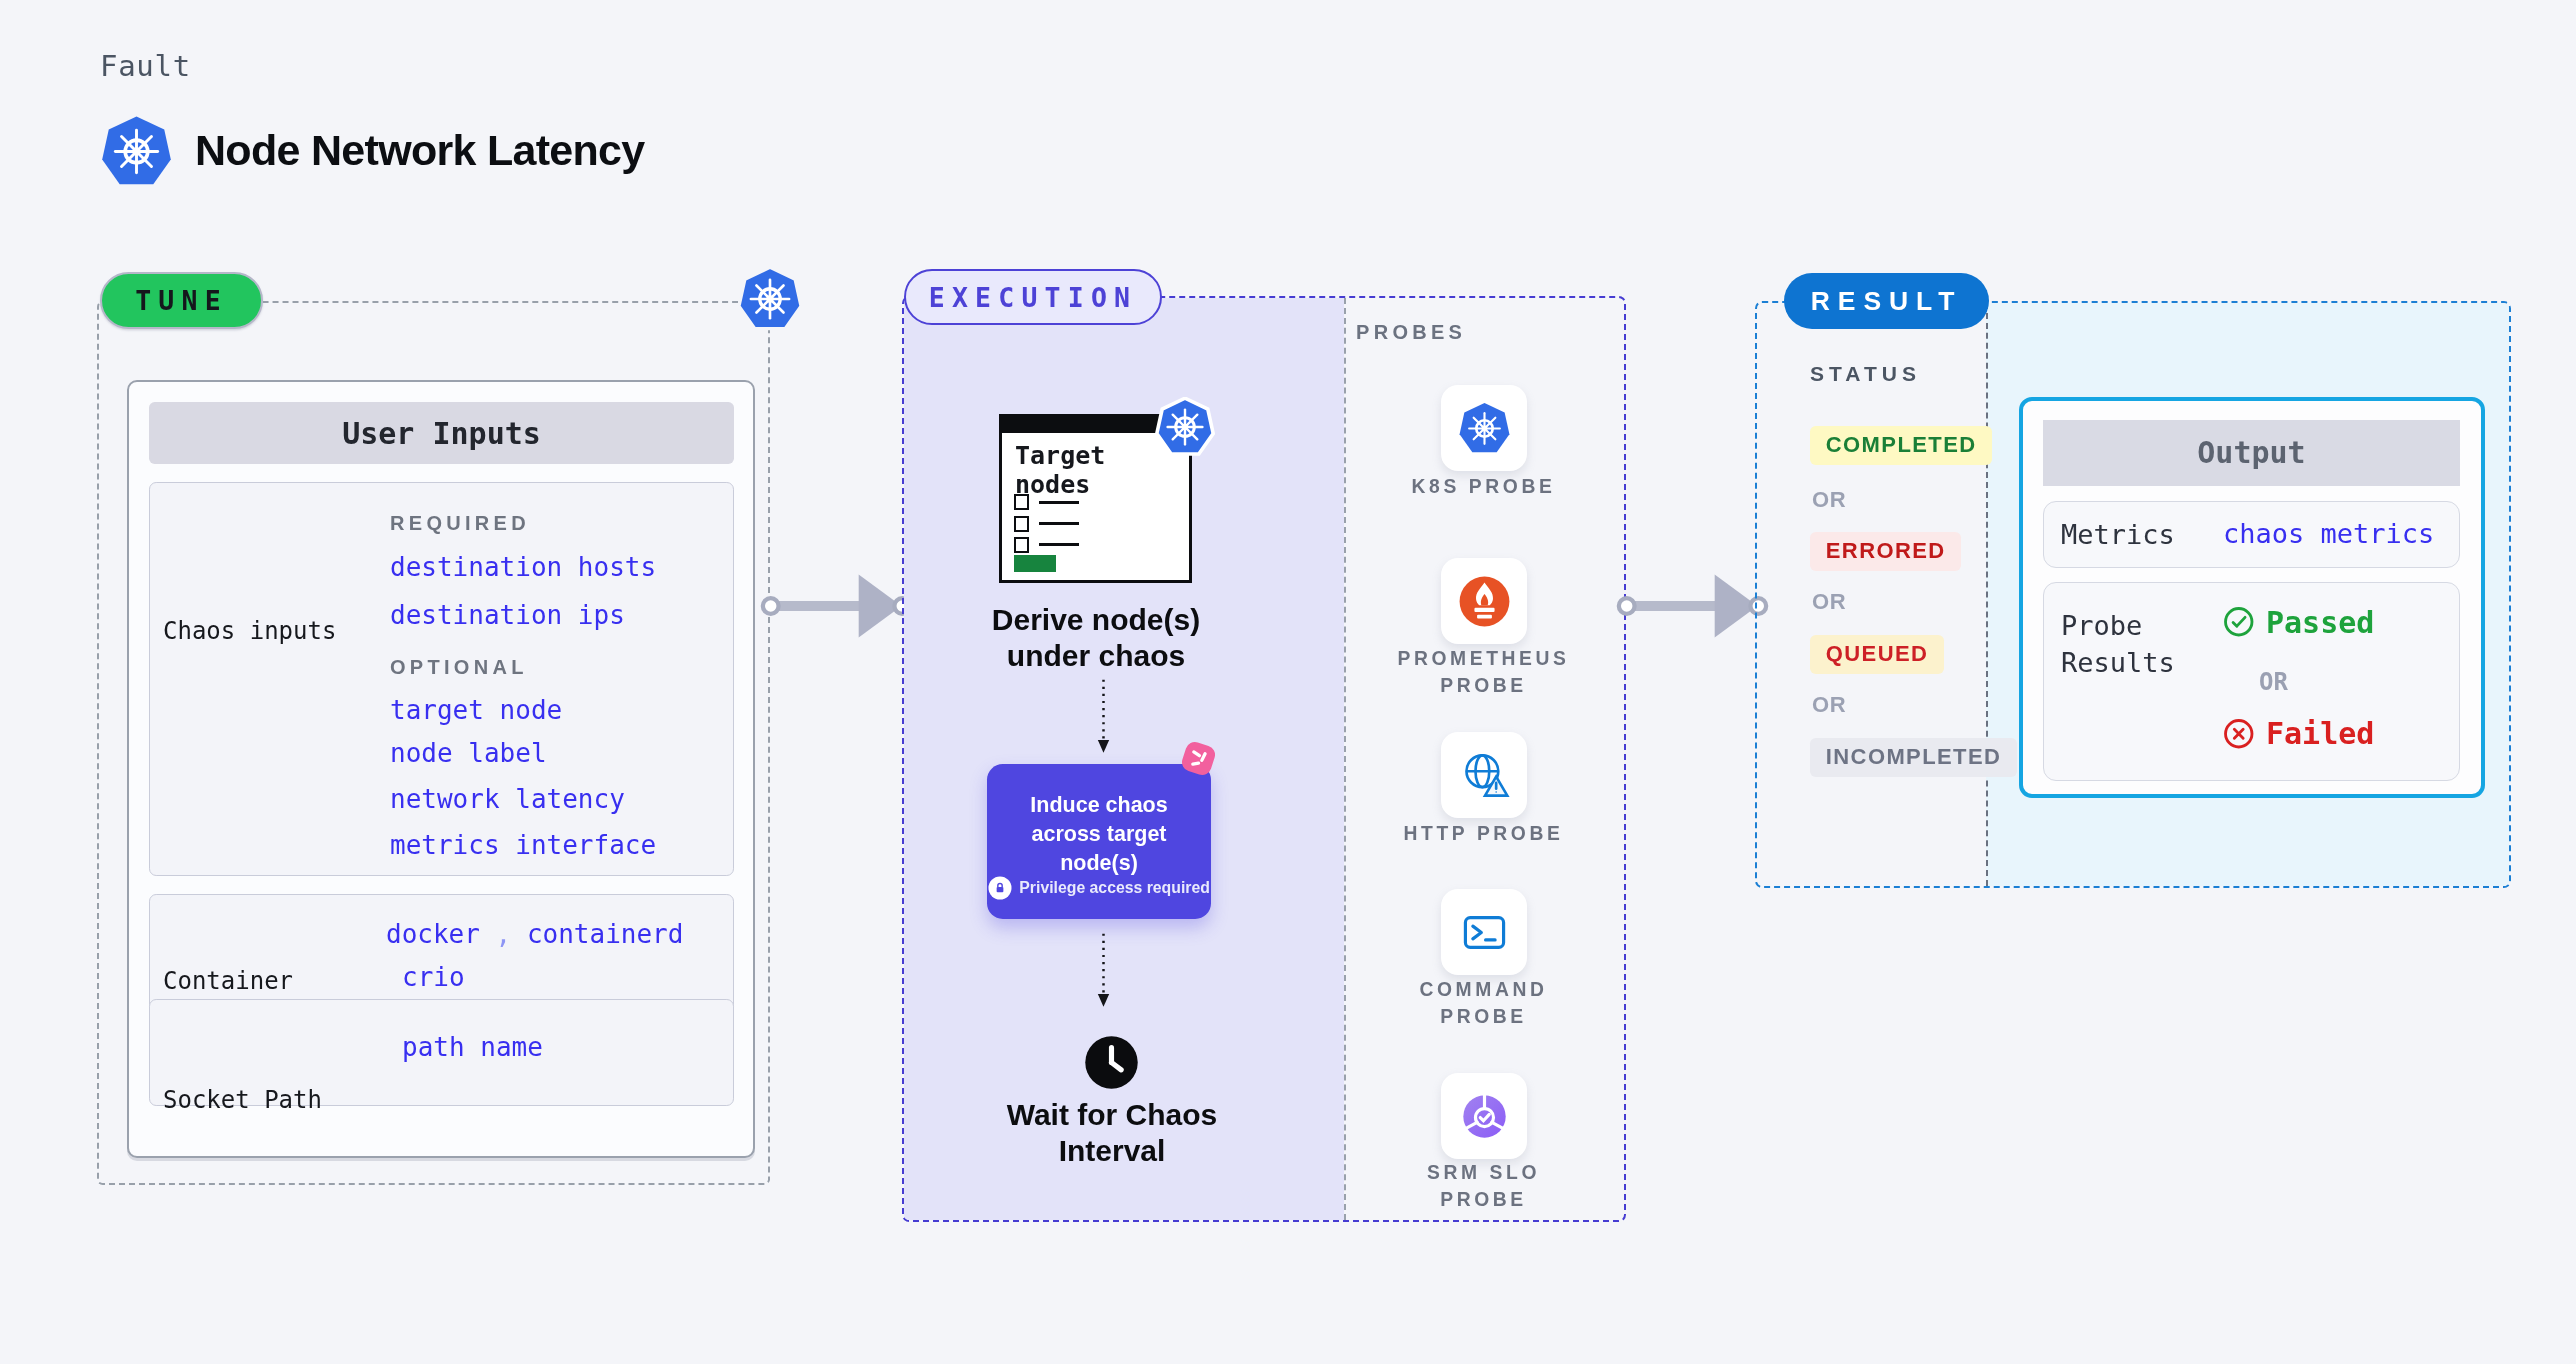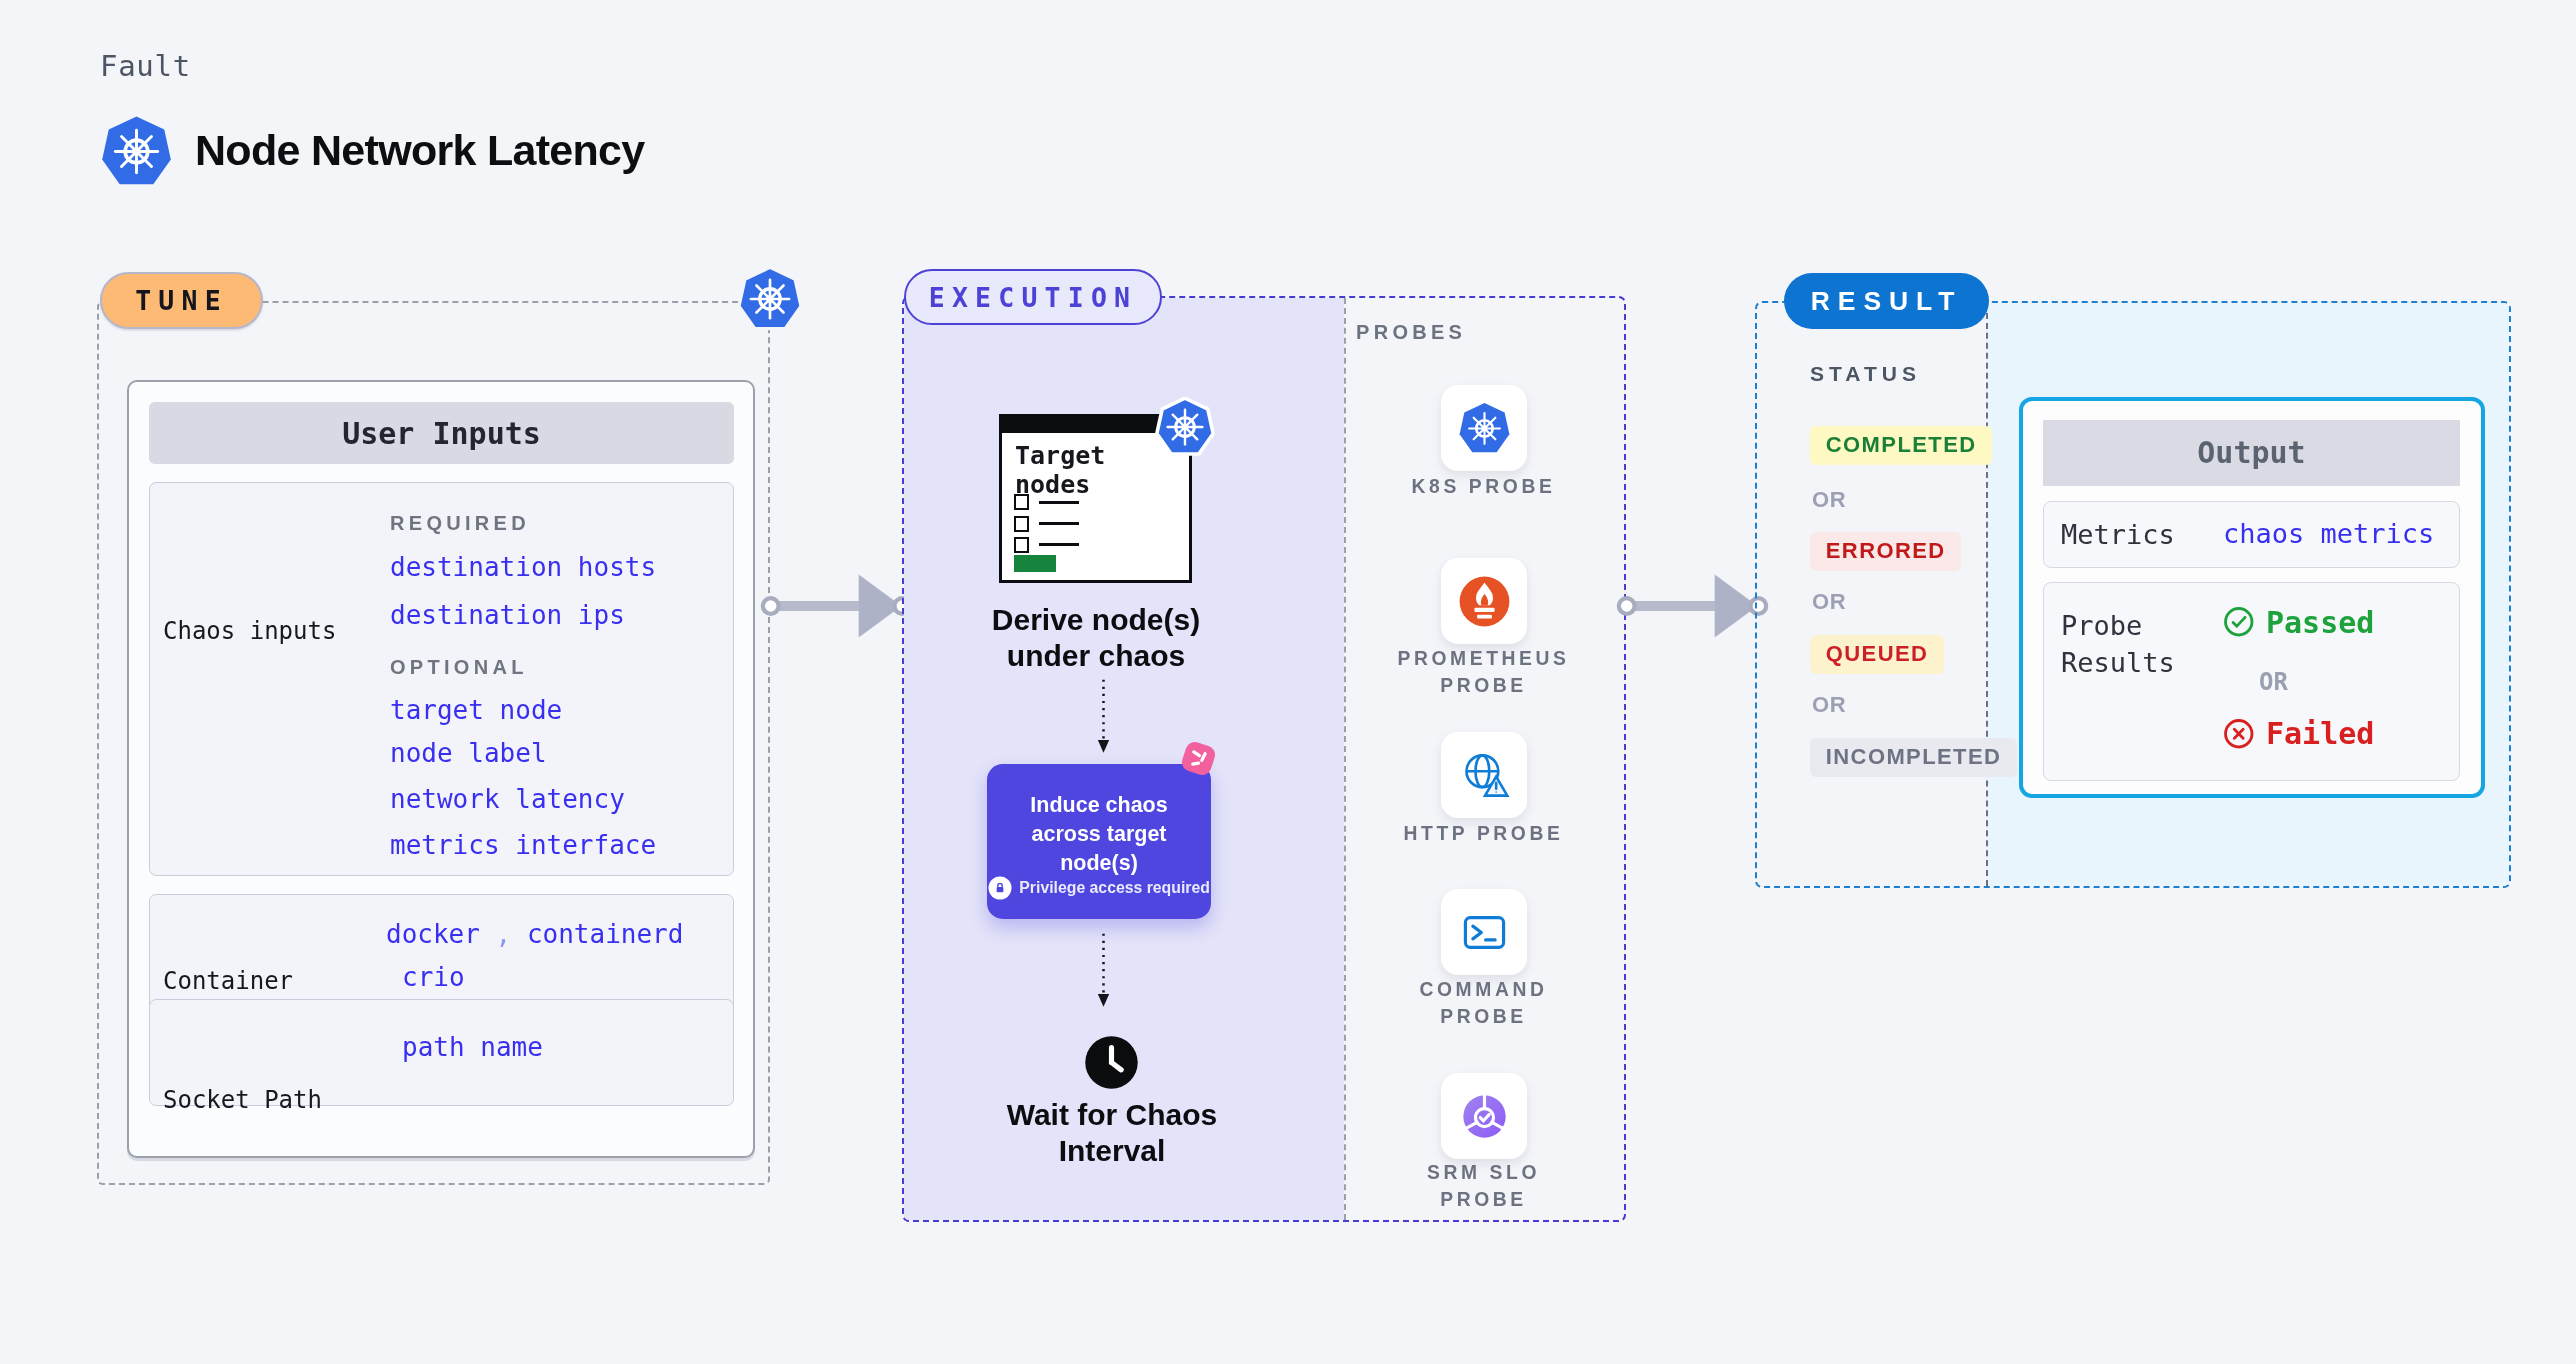--- a/index.html
+++ b/index.html
@@ -20,21 +20,21 @@
   .tune-rect { left:97px; top:301px; width:673px; height:884px; border:2.1px dashed #98A0AA; border-radius:5.7px; }
   .exec-rect { left:902px; top:296px; width:724px; height:926px; border:2.9px dashed #463CD2; border-radius:7.2px; overflow:hidden; }
   .exec-lavender { position:absolute; left:0; top:0; bottom:0; width:440px; background:#E3E3F9; }
   .exec-divider { position:absolute; left:440px; top:0; bottom:0; width:0; border-left:2.1px dashed #99A1AB; }
   .result-rect { left:1755px; top:301px; width:756px; height:587px; border:2.9px dashed #1B7FD4; border-radius:7.2px; overflow:hidden; }
   .result-lightblue { position:absolute; left:229px; top:0; bottom:0; right:0; background:#E8F5FC; }
   .result-divider { position:absolute; left:229px; top:0; bottom:0; width:0; border-left:2.1px dashed #6A7180; }
 
   
   .pill { display:flex; align-items:center; justify-content:center; border-radius:31.5px; font-weight:bold; }
-  .tune-badge { left:100px; top:272px; width:163px; height:57px; background:#fdba74; border:2.9px solid #B5B7C9;
+  .tune-badge { left:100px; top:272px; width:163px; height:57px; background:#22c55e; border:2.9px solid #B5B7C9;
                 font-size:26.5px; letter-spacing:7.2px; color:#15171C; box-shadow:0 1.4px 2.1px rgba(150,155,175,.35); }
   .exec-badge { left:904px; top:269px; width:258px; height:56px; background:#E9E9FC; border:2.9px solid #4D42D6;
                 font-size:26.5px; letter-spacing:7.2px; color:#4D42D6; }
   .result-badge { left:1784px; top:273px; width:205px; height:56px; background:#0E74D1; border:none;
                   font-size:26.5px; letter-spacing:7.9px; color:#FFFFFF; }
 
   
   .user-inputs { left:127px; top:380px; width:628px; height:778px; background:#FBFCFE; border:2.9px solid #9AA1AD;
                  border-radius:10px; box-shadow:0 2.9px 0 rgba(160,165,180,.35); }
   .ui-header { position:absolute; left:20px; top:20px; width:585px; height:62px; background:#D9D9E3; border-radius:5.7px;
@@ -77,21 +77,21 @@
   .b-completed { background:#fef9c3; color:#1A7F37; }
   .b-errored { background:#FBE9E9; color:#C01A1A; }
   .b-queued { background:#FCF2CD; color:#CD2026; }
   .b-incompleted { background:#E9EAF0; color:#6D7384; }
   .status-or { position:absolute; left:1812px; font-size:22px; font-weight:bold; color:#9BA1B3; letter-spacing:0.7px; }
 
   
   .output-box { left:2019px; top:397px; width:466px; height:401px; background:#FDFDFE; border:4.3px solid #15A5E2; border-radius:13px; }
   .output-header { position:absolute; left:20px; top:18.6px; width:417px; height:66px; background:#D9DAE4; border-radius:0;
                    display:flex; align-items:center; justify-content:center; font-size:30px; font-weight:bold; color:#5C6370; }
-  .output-row { position:absolute; left:20px; width:417px; background:#F7F8FB; border:1.4px solid #D6D9E3; border-radius:8px; }
+  .output-row { position:absolute; left:20px; width:417px; background:#F7F8FB; border:1.4px solid #D6D9E3; border-radius:13px; }
   .metrics-row { top:100px; height:67px; }
   .proberes-row { top:181px; height:199px; }
   .output-label { position:absolute; left:17px; font-size:27px; color:#2E333E; line-height:37px; }
   .output-or { position:absolute; left:215px; top:85px; font-size:24px; font-weight:bold; color:#9AA0B2; }
   .resline { position:absolute; left:179px; display:flex; align-items:center; gap:11.5px; }
   .res-passed { top:21.5px; color:#1EA33C; } .res-failed { top:133px; color:#D92020; }
   .resline span { font-size:30px; font-weight:bold; }
 
   svg { display:block; }
 </style>

